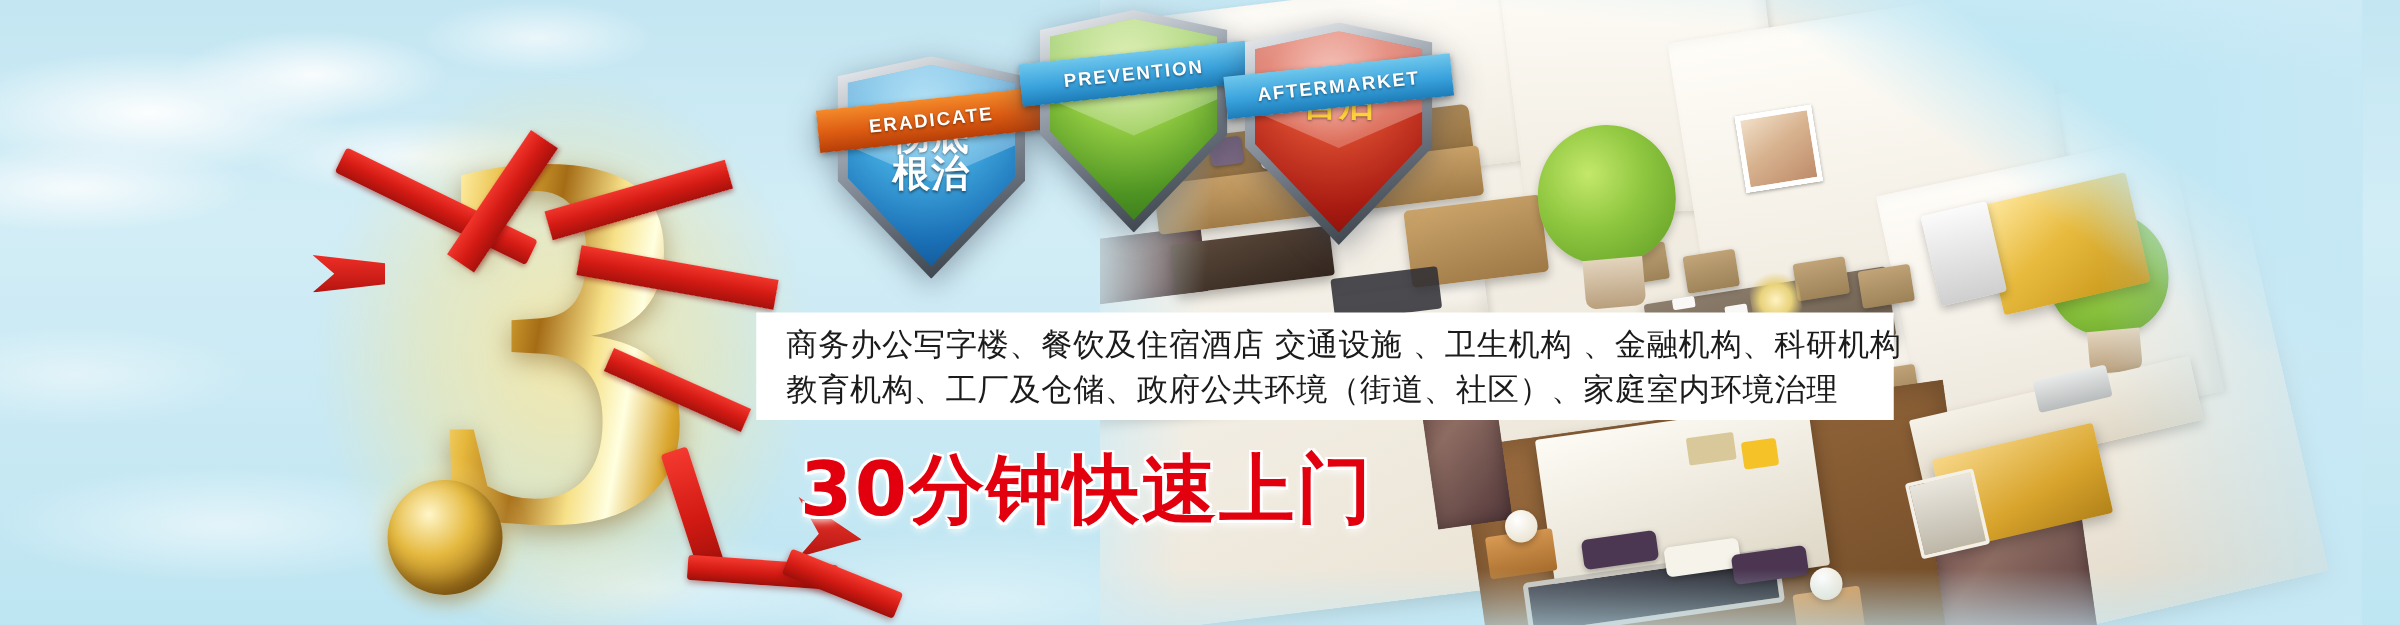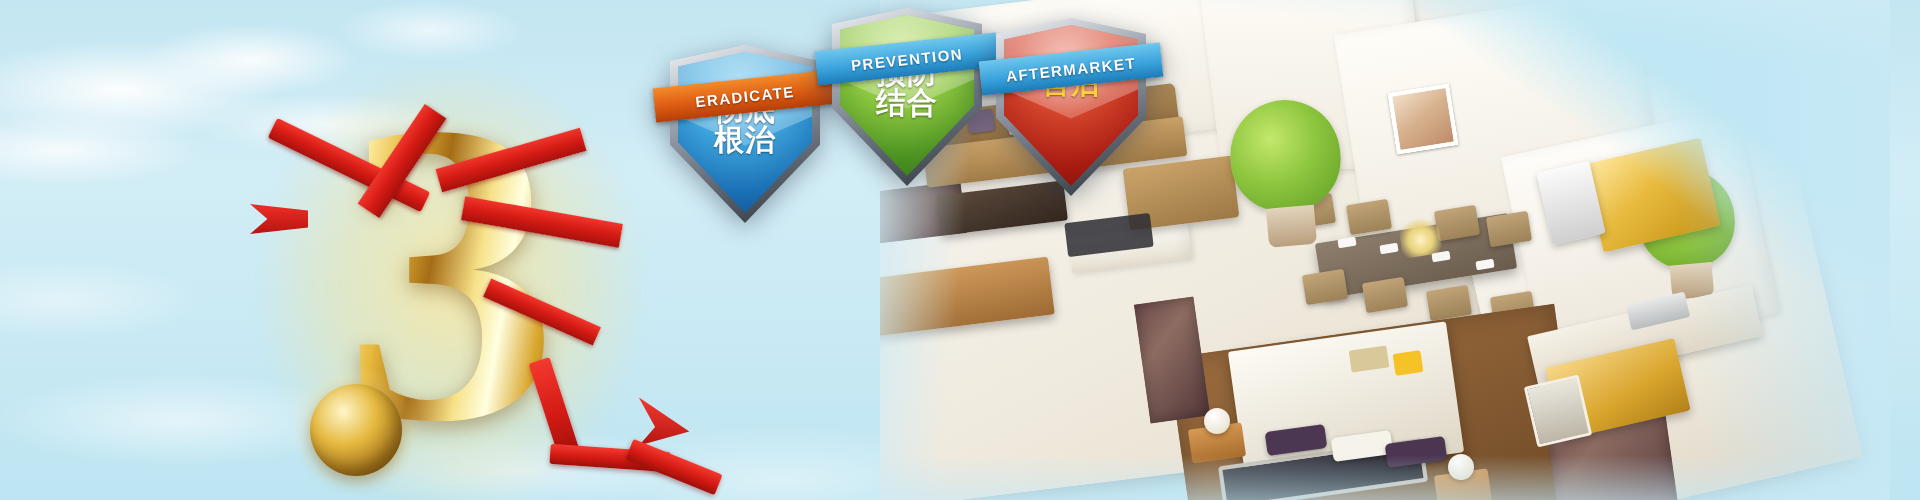--- a/index.html
+++ b/index.html
@@ -547,38 +547,39 @@
       </div>
       <div class="sash">
         <span class="sash-txt">ERADICATE</span>
       </div>
     </div>
 
     <div class="shield" id="shield-prevention">
       <div class="rim"></div>
       <div class="inner"></div>
       <div class="gloss"></div>
-      <div class="cn">
-        <span>预防</span>
-        <span>结合</span>
-      </div>
       <div class="sash">
         <span class="sash-txt">PREVENTION</span>
       </div>
     </div>
 
     <div class="shield" id="shield-aftermarket">
       <div class="rim"></div>
       <div class="inner"></div>
       <div class="gloss"></div>
       <div class="cn">
         <span>售后</span>
       </div>
       <div class="sash">
         <span class="sash-txt">AFTERMARKET</span>
       </div>
     </div>
 
   </div>
 
-
+  <div class="text-panel">
+    <p>商务办公写字楼、餐饮及住宿酒店 交通设施 、卫生机构 、金融机构、科研机构</p>
+    <p>教育机构、工厂及仓储、政府公共环境（街道、社区）、家庭室内环境治理</p>
+  </div>
+
+  <div class="headline">30分钟快速上门</div>
 
 </div>
 
 </body></html>

